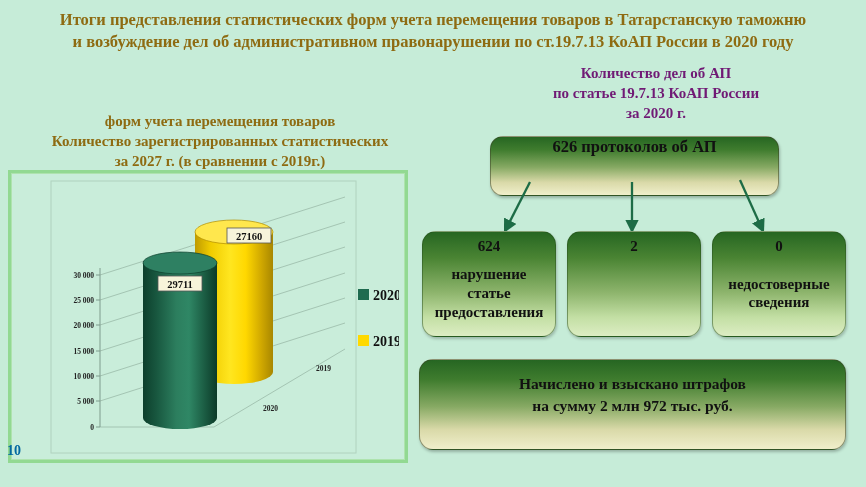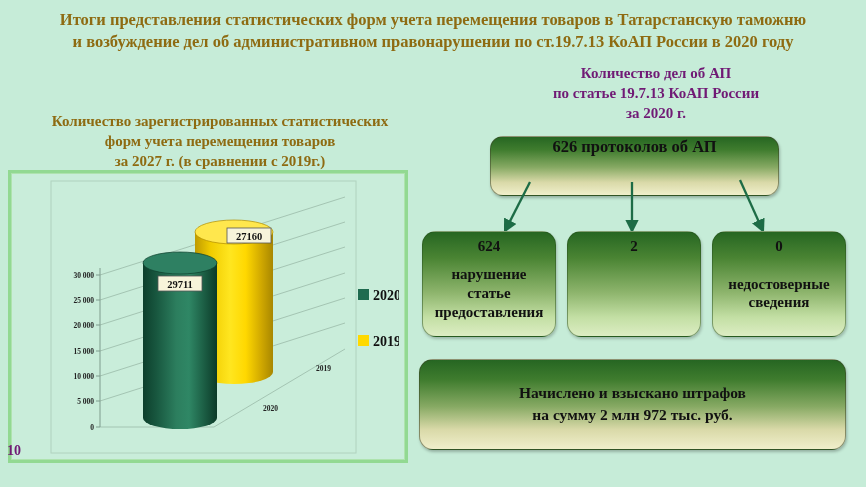--- a/index.html
+++ b/index.html
@@ -44,41 +44,41 @@
   }
   .bd-box{
     position:absolute; top:231px; width:134px; height:106px;
     border-radius:14px; display:flex; flex-direction:column;
     text-align:center; font-size:15px; line-height:1.25; padding:5px 7px; box-sizing:border-box;
   }
   .bd-box .bd-label{flex:1; display:flex; align-items:center; justify-content:center;}
   .fines-box{
     position:absolute; left:419px; top:359px; width:427px; height:91px;
     border-radius:14px; text-align:center; font-size:15.5px; line-height:1.45;
-    padding-top:22px; box-sizing:border-box;
+    padding-top:13px; box-sizing:border-box;
   }
   .page-number{
-    position:absolute; left:7px; top:443px; font-size:14px; color:#701a75;
+    position:absolute; left:7px; top:443px; font-size:14px; color:#0369a1;
   }
   .arrows-svg{position:absolute; left:480px; top:176px;}
   svg text{font-family:"Liberation Serif","DejaVu Serif",serif; font-weight:bold;}
 </style>
 </head>
 <body>
 
 <div class="slide">
 
   <div class="slide-title">
     <div>Итоги  представления статистических форм учета перемещения товаров в Татарстанскую таможню</div>
     <div>и возбуждение дел об административном правонарушении по ст.19.7.13 КоАП России в 2020 году</div>
   </div>
 
   <div class="left-heading">
+    <div>форм учета перемещения товаров</div>
     <div>Количество зарегистрированных статистических</div>
-    <div>форм учета перемещения товаров</div>
     <div>за 2027 г. (в сравнении с 2019г.)</div>
   </div>
 
   <div class="right-heading">
     <div>Количество дел об АП</div>
     <div>по статье 19.7.13 КоАП России</div>
     <div>за  2020 г.</div>
   </div>
 
   <div class="chart-panel">

